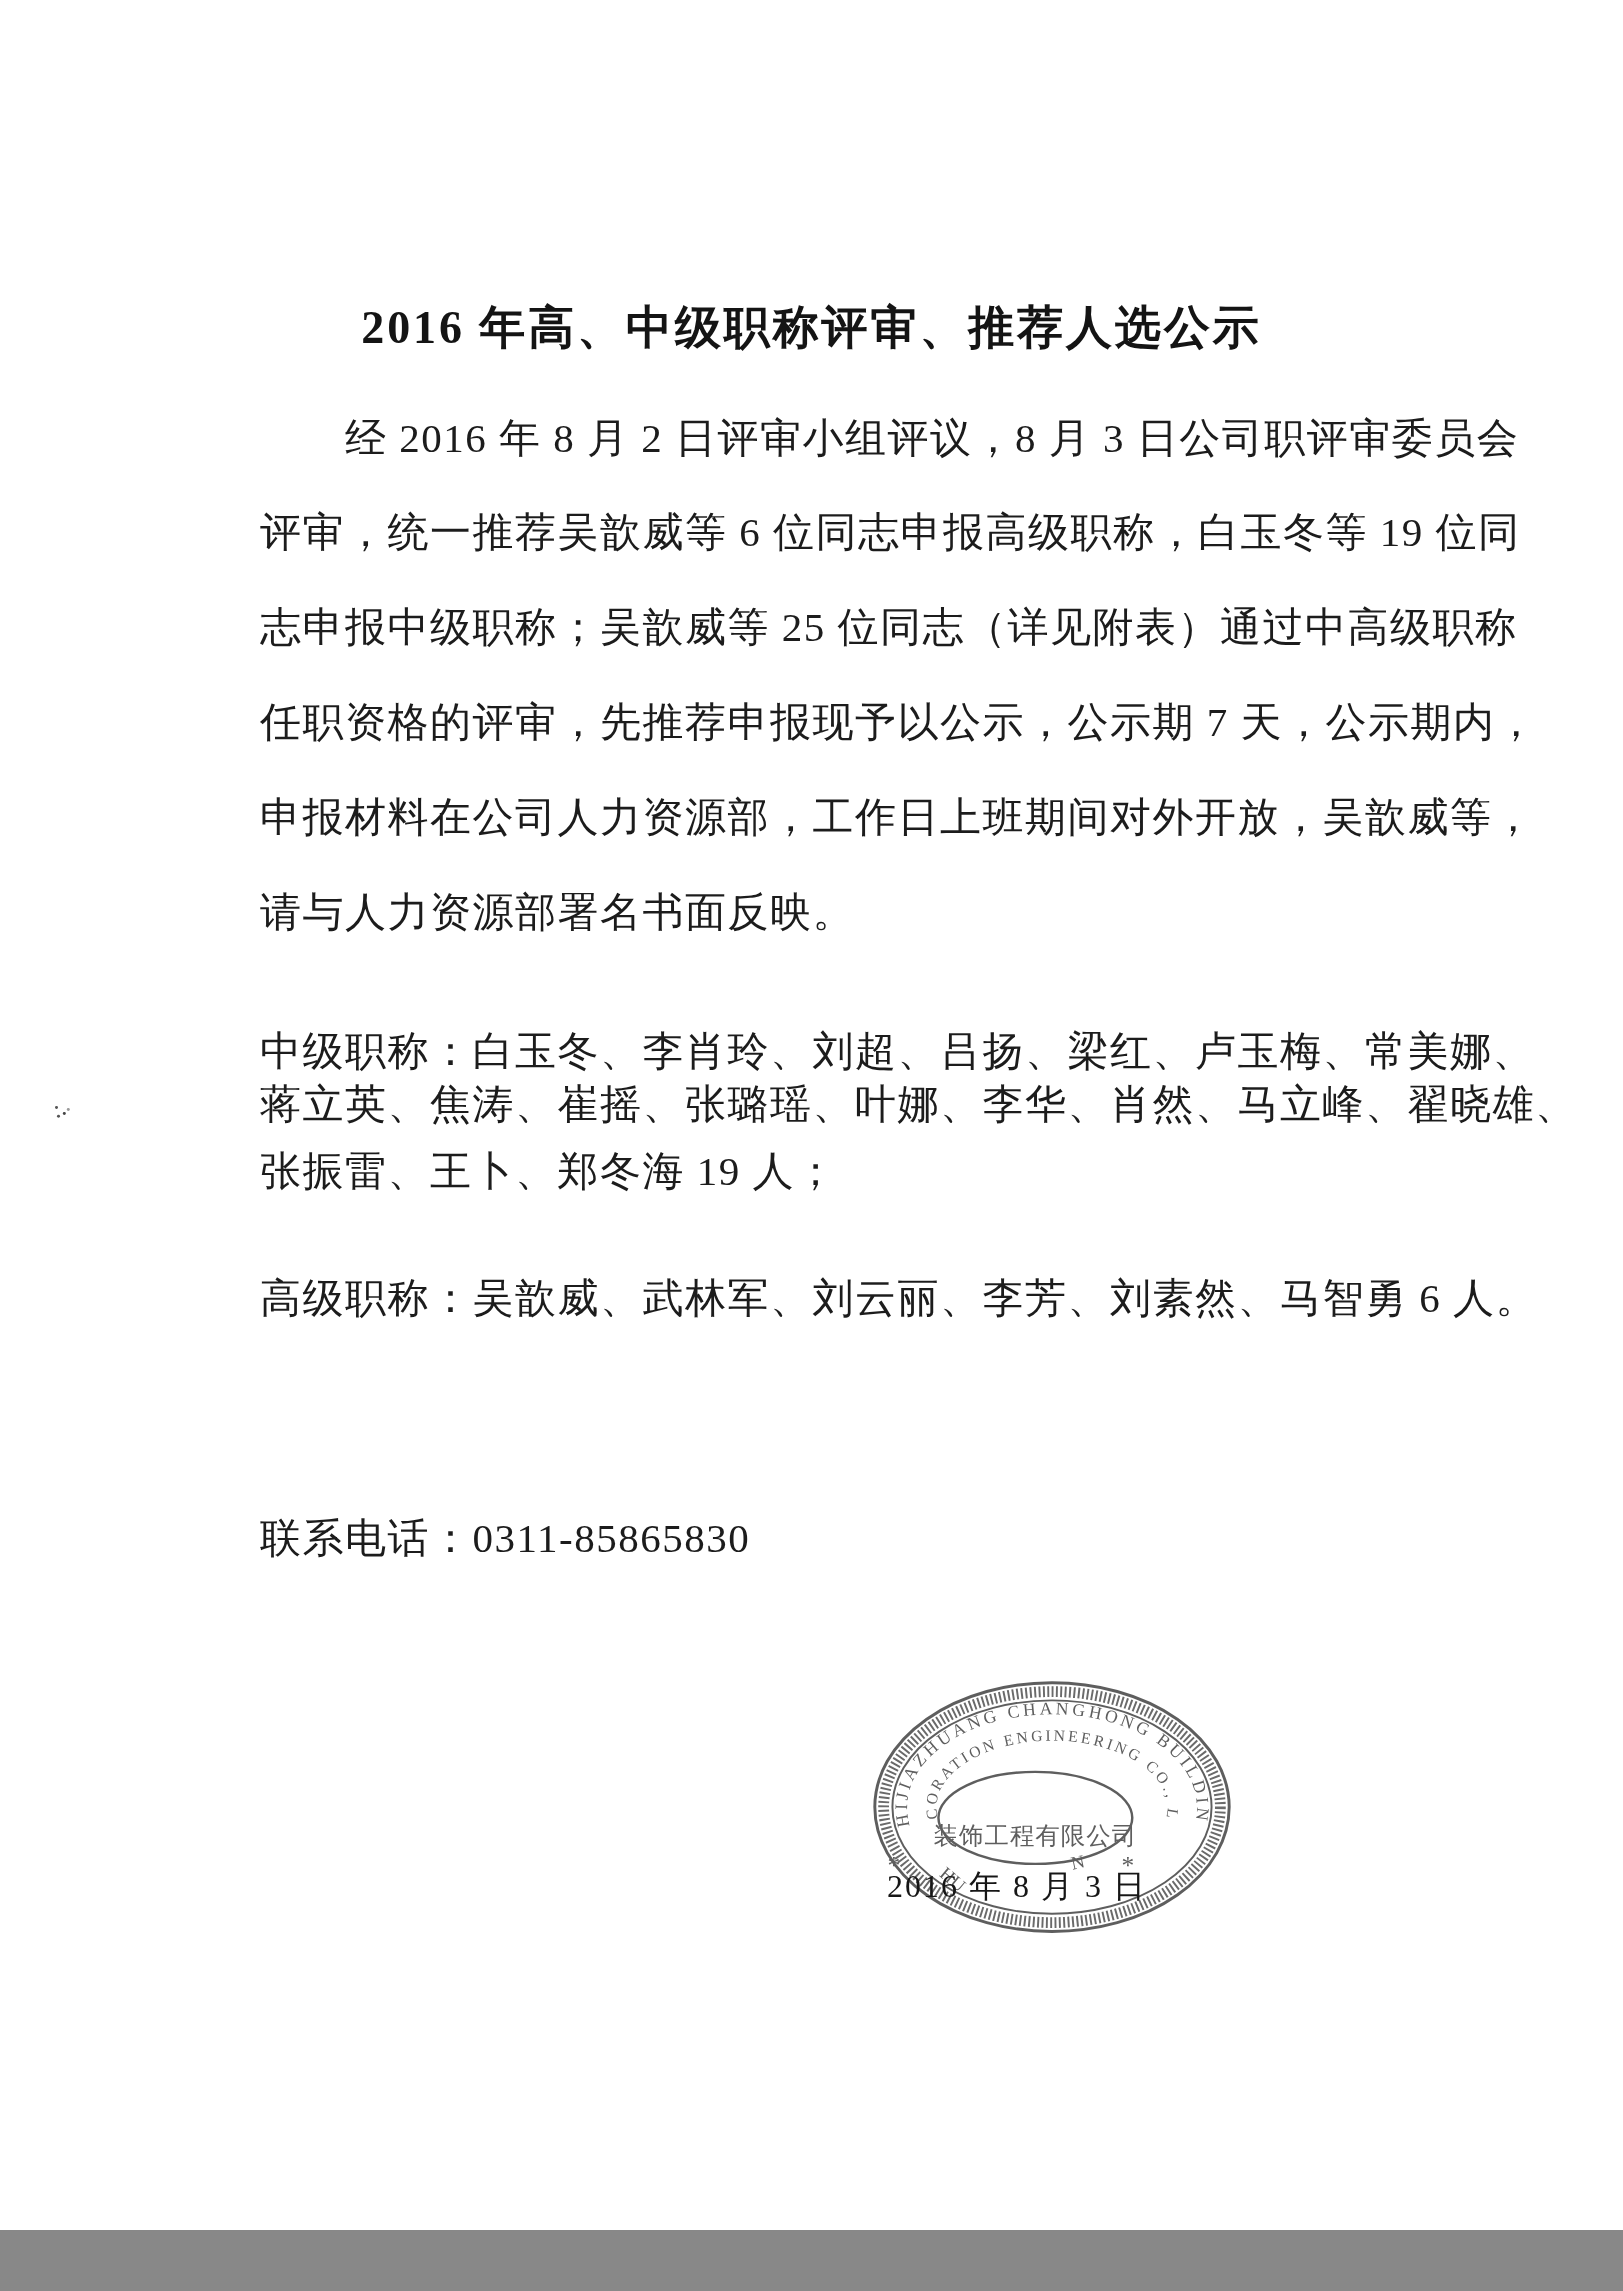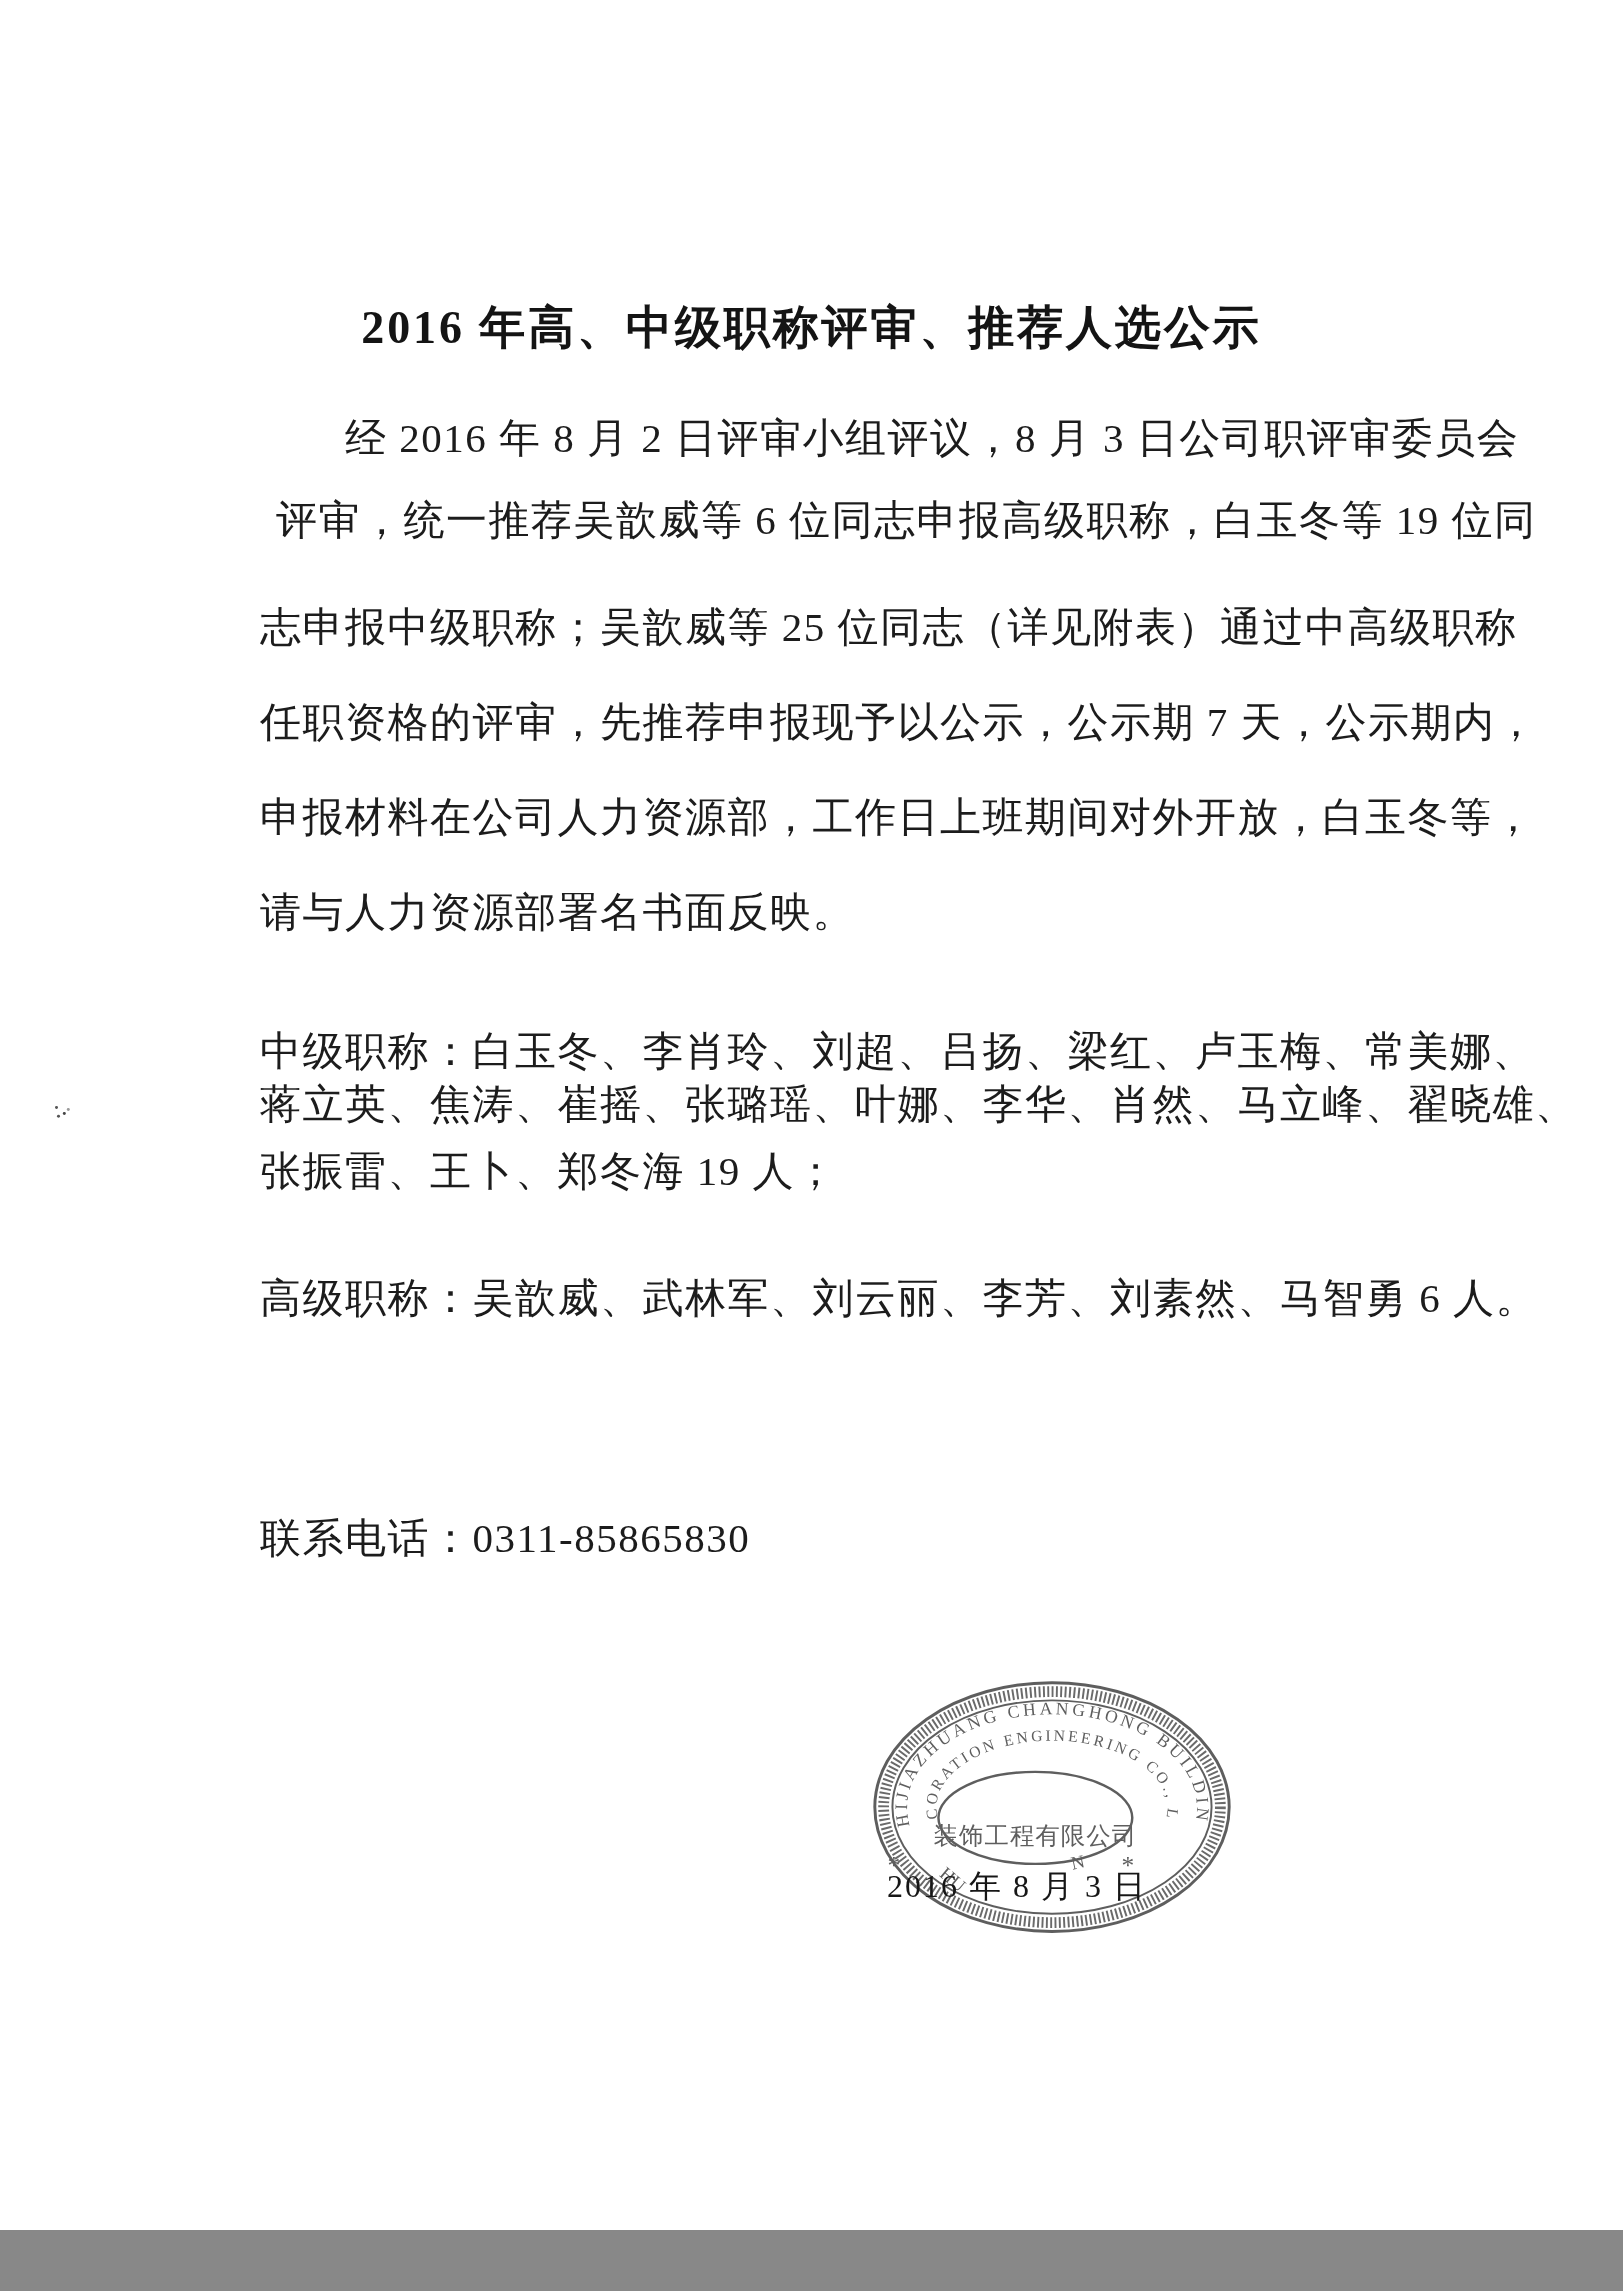--- a/index.html
+++ b/index.html
@@ -28,21 +28,21 @@
   .line {
     position: absolute;
     left: 260px;
     font-size: 41px;
     letter-spacing: 1.5px;
     white-space: nowrap;
     color: #1c1c1c;
   }
   .indent { left: 345px; }
   .l1  { top: 411px; }
-  .l2  { top: 493px; margin-left: 16px; }
+  .l2  { top: 505px; }
   .l3  { top: 600px; }
   .l4  { top: 695px; }
   .l5  { top: 790px; }
   .l6  { top: 885px; }
   .m1  { top: 981px; margin-top: 43px; }
   .m2  { top: 1077px; }
   .m3  { top: 1144px; }
   .s1  { top: 1271px; }
   .contact { top: 1511px; }
   .company {
@@ -90,21 +90,21 @@
 <body>
 
 <div class="page">
 
   <div class="doc-title">2016 年高、中级职称评审、推荐人选公示</div>
 
   <div class="line l1 indent">经 2016 年 8 月 2 日评审小组评议，8 月 3 日公司职评审委员会</div>
   <div class="line l2">评审，统一推荐吴歆威等 6 位同志申报高级职称，白玉冬等 19 位同</div>
   <div class="line l3">志申报中级职称；吴歆威等 25 位同志（详见附表）通过中高级职称</div>
   <div class="line l4">任职资格的评审，先推荐申报现予以公示，公示期 7 天，公示期内，</div>
-  <div class="line l5">申报材料在公司人力资源部，工作日上班期间对外开放，白玉冬等，</div>
+  <div class="line l5">申报材料在公司人力资源部，工作日上班期间对外开放，吴歆威等，</div>
   <div class="line l6">请与人力资源部署名书面反映。</div>
 
   <div class="line m1">中级职称：白玉冬、李肖玲、刘超、吕扬、梁红、卢玉梅、常美娜、</div>
   <div class="line m2">蒋立英、焦涛、崔摇、张璐瑶、叶娜、李华、肖然、马立峰、翟晓雄、</div>
   <div class="line m3">张振雷、王卜、郑冬海 19 人；</div>
 
   <div class="line s1">高级职称：吴歆威、武林军、刘云丽、李芳、刘素然、马智勇 6 人。</div>
 
   <div class="line contact">联系电话：0311-85865830</div>
 

